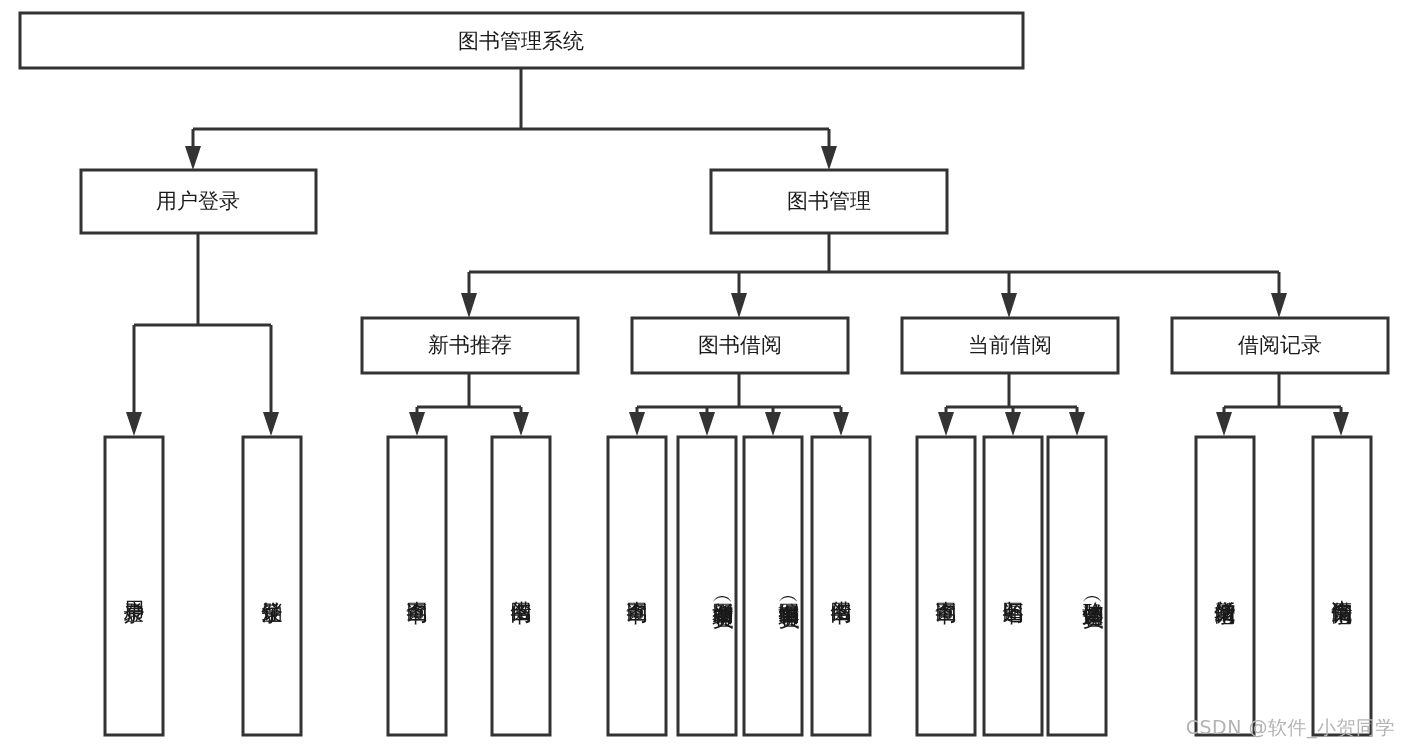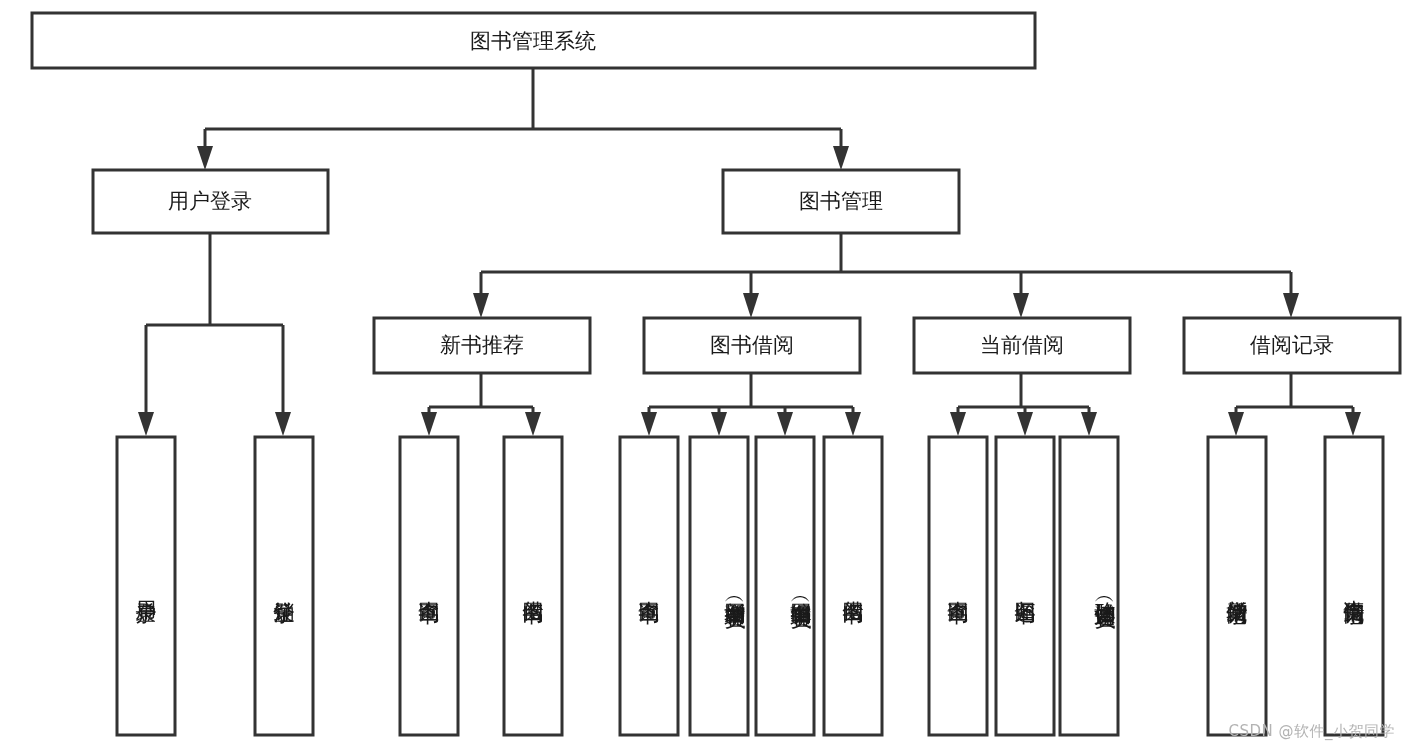--- a/index.html
+++ b/index.html
@@ -9,21 +9,21 @@
   }
   body {
     width: 1405px;
     height: 747px;
     font-family: "DejaVu Sans", "Liberation Sans", sans-serif;
     position: relative;
     overflow: hidden;
   }
   #diagram-root {
     position: absolute;
-    left: 12px; top: 0;
+    left: 0; top: 0;
     width: 1200px;
     height: 747px;
   }
   .node-box {
     fill: #ffffff;
     stroke: #333333;
     stroke-width: 3;
   }
   .connector {
     stroke: #333333;
@@ -64,21 +64,21 @@
   }
   .leaf-label.centered {
     align-items: center;
     padding-top: 0;
   }
   .watermark {
     position: absolute;
     right: 10px;
     bottom: 6px;
     font-family: "DejaVu Sans", "Liberation Sans", sans-serif;
-    font-size: 15px;
+    font-size: 19px;
     color: #b3b3b3;
     letter-spacing: 0.5px;
     user-select: none;
     white-space: nowrap;
   }
 </style>
 </head>
 <body>
 
 <div id="diagram-root">

